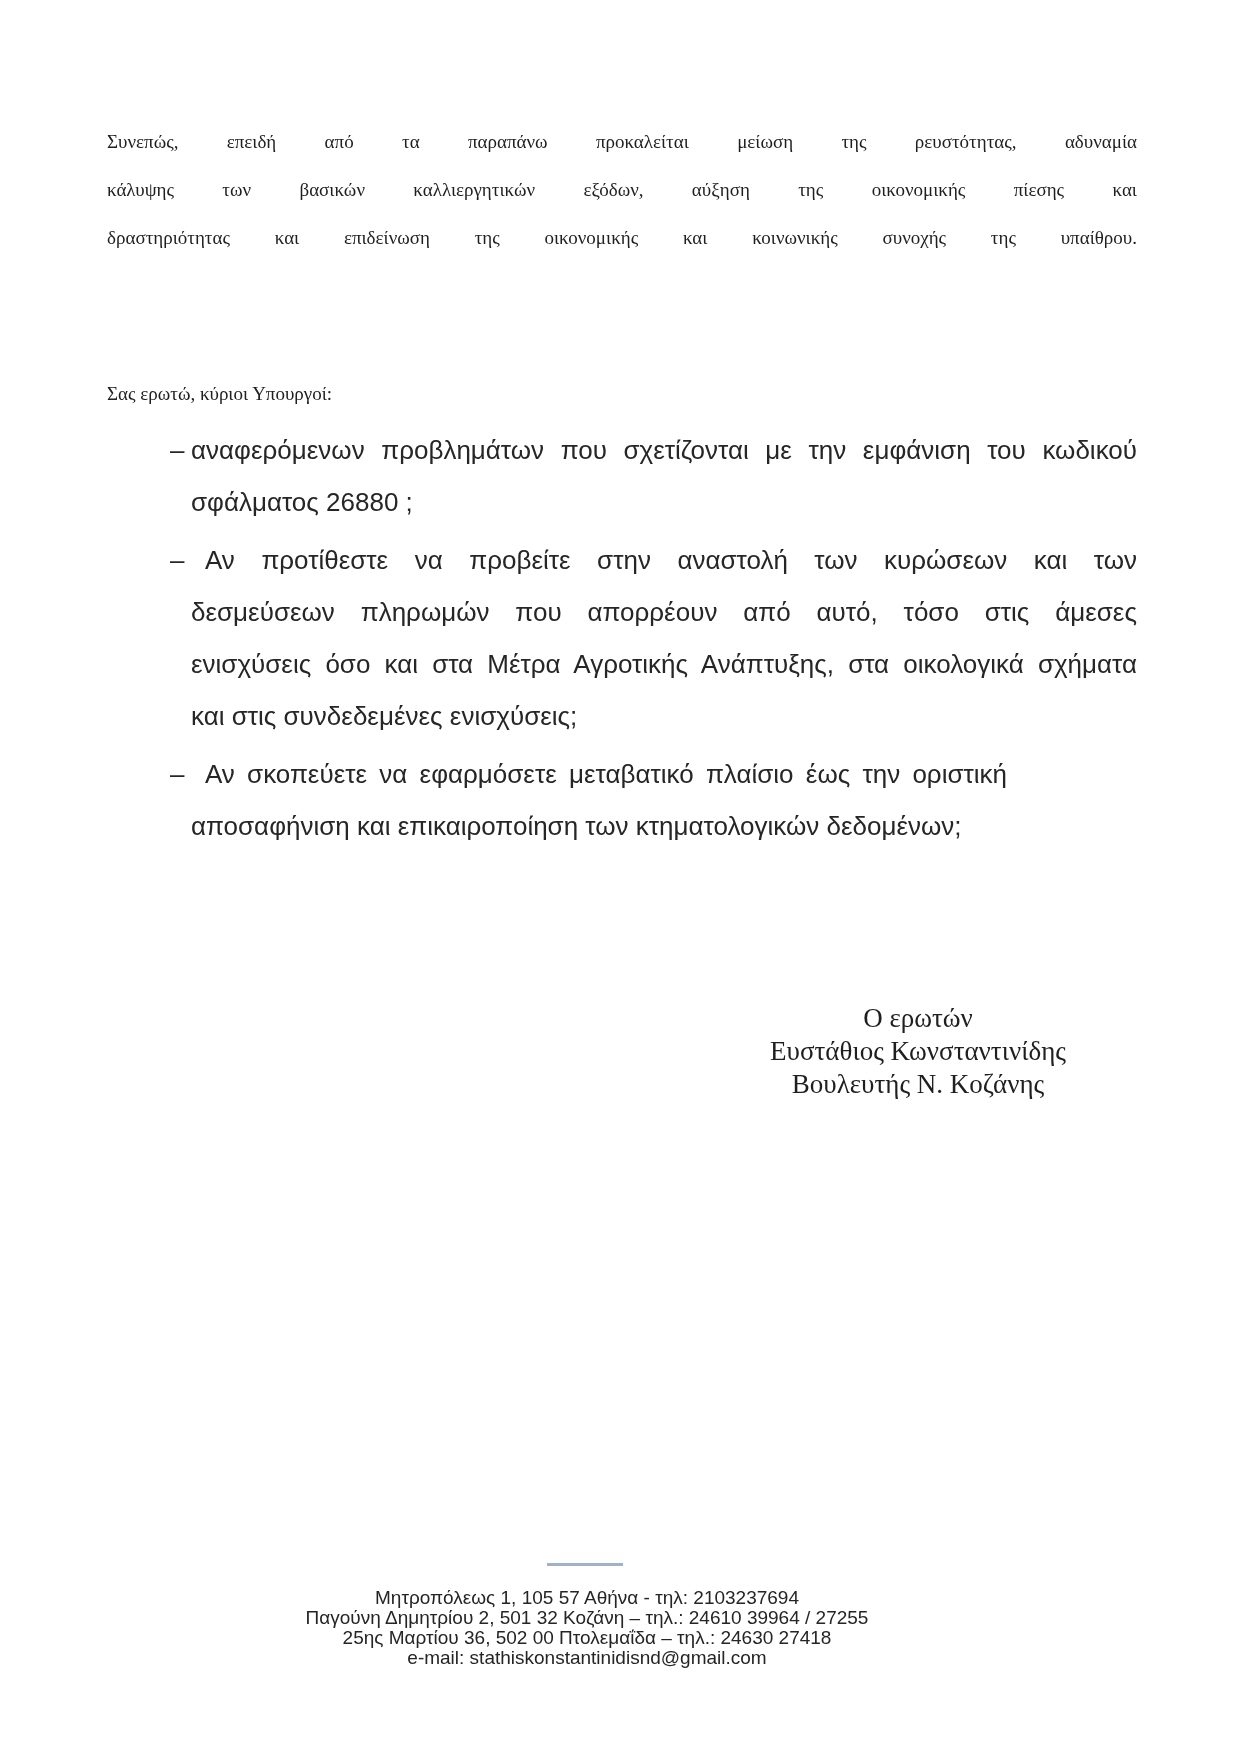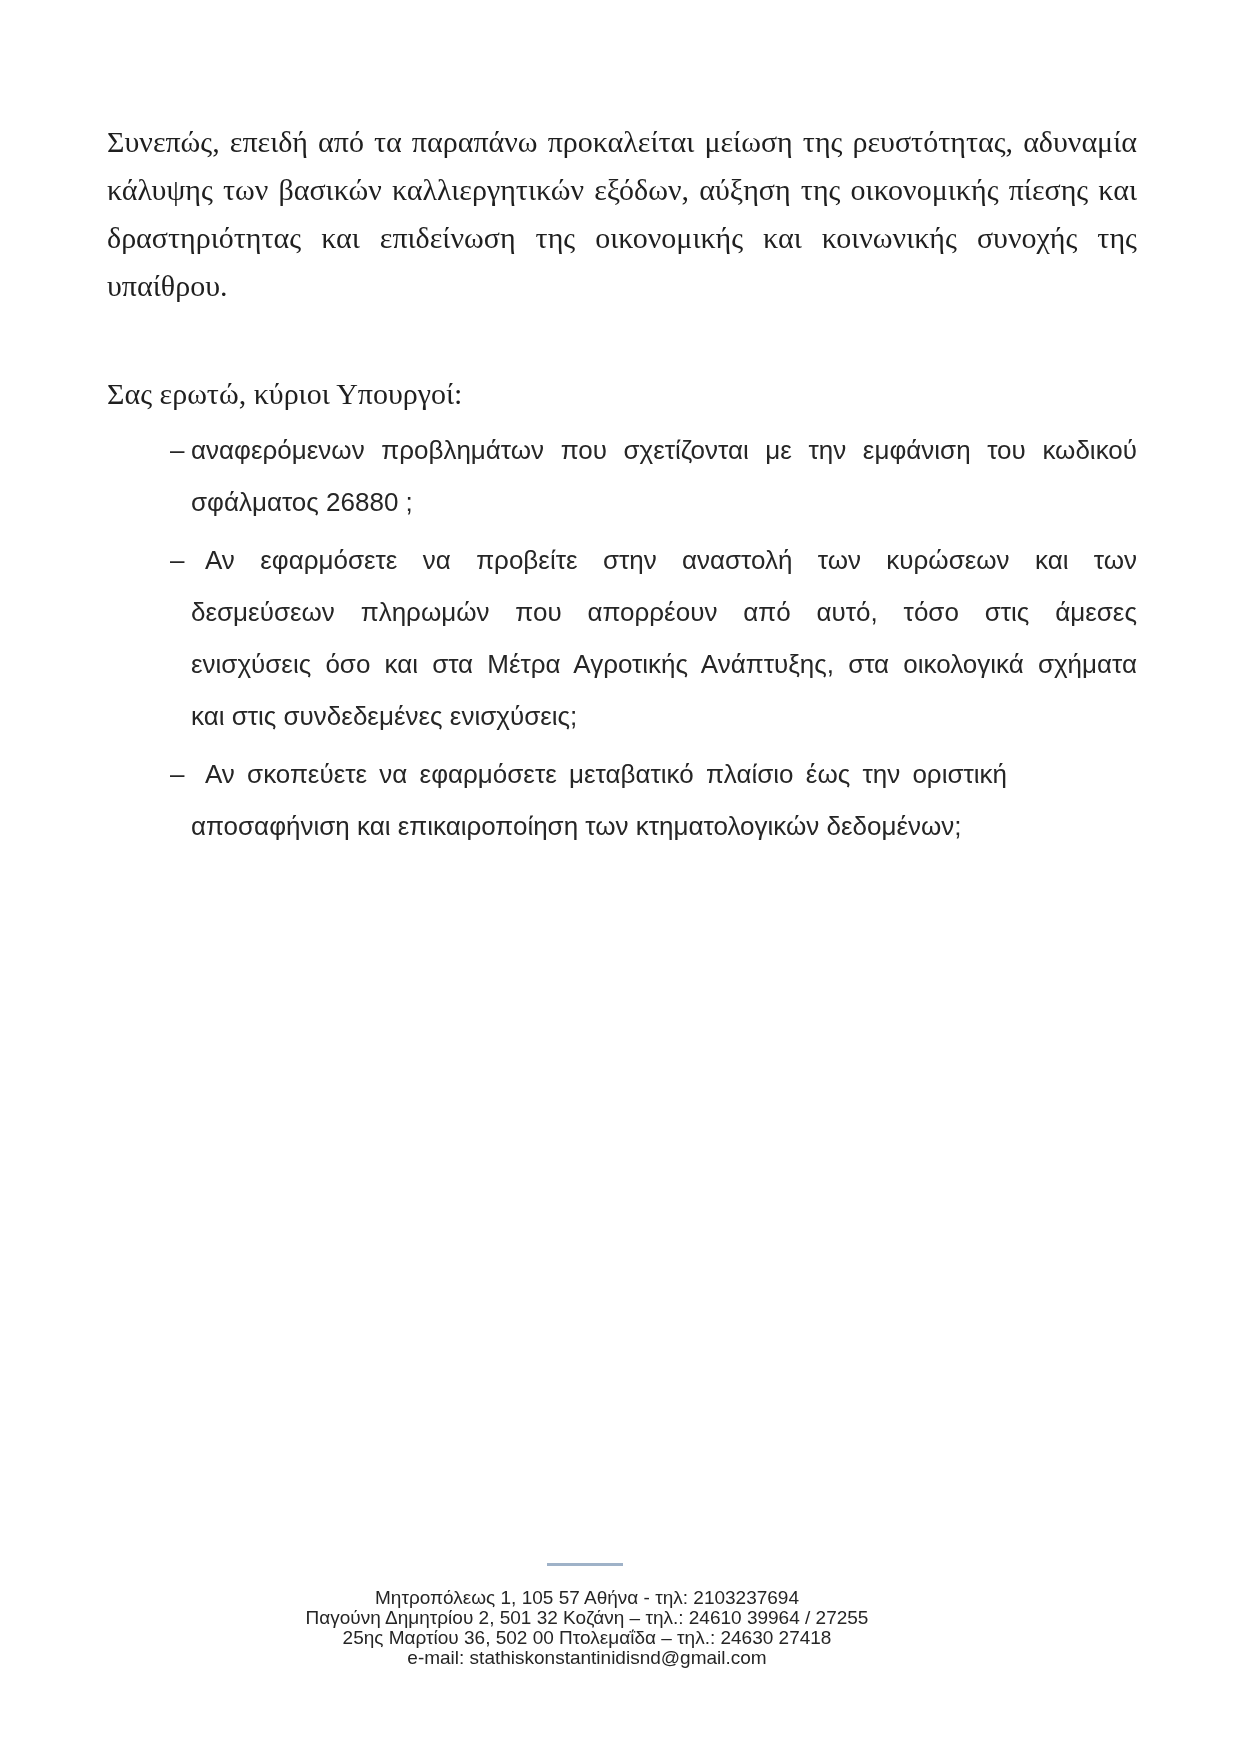--- a/index.html
+++ b/index.html
@@ -9,21 +9,21 @@
     height: 1755px;
     background: #ffffff;
     overflow: hidden;
     color: #1e1e1e;
   }
   .abs { position: absolute; }
 
   
   .serif-block {
     font-family: "Liberation Serif", serif;
-    font-size: 30px;
+    font-size: 19px;
     line-height: 48px;
     color: #1f1f1f;
   }
   .p1 { left: 107px; top: 118px; width: 1030px; }
   .salutation { left: 107px; top: 370px; width: 1030px; }
 
   .just { text-align: justify; text-align-last: justify; }
 
   
   .list {
@@ -85,37 +85,42 @@
       <span class="marker">–</span>
       <div class="content">
         <div class="line just">αναφερόμενων προβλημάτων που σχετίζονται με την εμφάνιση του κωδικού</div>
         <div class="line">σφάλματος 26880 ;</div>
       </div>
     </div>
 
     <div class="li">
       <span class="marker">–</span>
       <div class="content">
-        <div class="line first just">Αν εφαρμόσετε να προβείτε στην αναστολή των κυρώσεων και των</div>
+        <div class="line first just">Αν προτίθεστε να προβείτε στην αναστολή των κυρώσεων και των</div>
         <div class="line just">δεσμεύσεων πληρωμών που απορρέουν από αυτό, τόσο στις άμεσες</div>
         <div class="line just">ενισχύσεις όσο και στα Μέτρα Αγροτικής Ανάπτυξης, στα οικολογικά σχήματα</div>
         <div class="line">και στις συνδεδεμένες ενισχύσεις;</div>
       </div>
     </div>
 
     <div class="li">
       <span class="marker">–</span>
       <div class="content">
         <div class="line first wsp">Αν σκοπεύετε να εφαρμόσετε μεταβατικό πλαίσιο έως την οριστική</div>
         <div class="line">αποσαφήνιση και επικαιροποίηση των κτηματολογικών δεδομένων;</div>
       </div>
     </div>
 
   </div>
 
+  <div class="abs signature">
+    <div class="line">Ο ερωτών</div>
+    <div class="line">Ευστάθιος Κωνσταντινίδης</div>
+    <div class="line">Βουλευτής Ν. Κοζάνης</div>
+  </div>
 
   <div class="abs footer-sep" style="background-color: rgb(159, 178, 200);"></div>
 
   <div class="abs footer">
     <div class="line">Μητροπόλεως 1, 105 57 Αθήνα - τηλ: 2103237694</div>
     <div class="line">Παγούνη Δημητρίου 2, 501 32 Κοζάνη – τηλ.: 24610 39964 / 27255</div>
     <div class="line">25ης Μαρτίου 36, 502 00 Πτολεμαΐδα – τηλ.: 24630 27418</div>
     <div class="line">e-mail: stathiskonstantinidisnd@gmail.com</div>
   </div>
 

